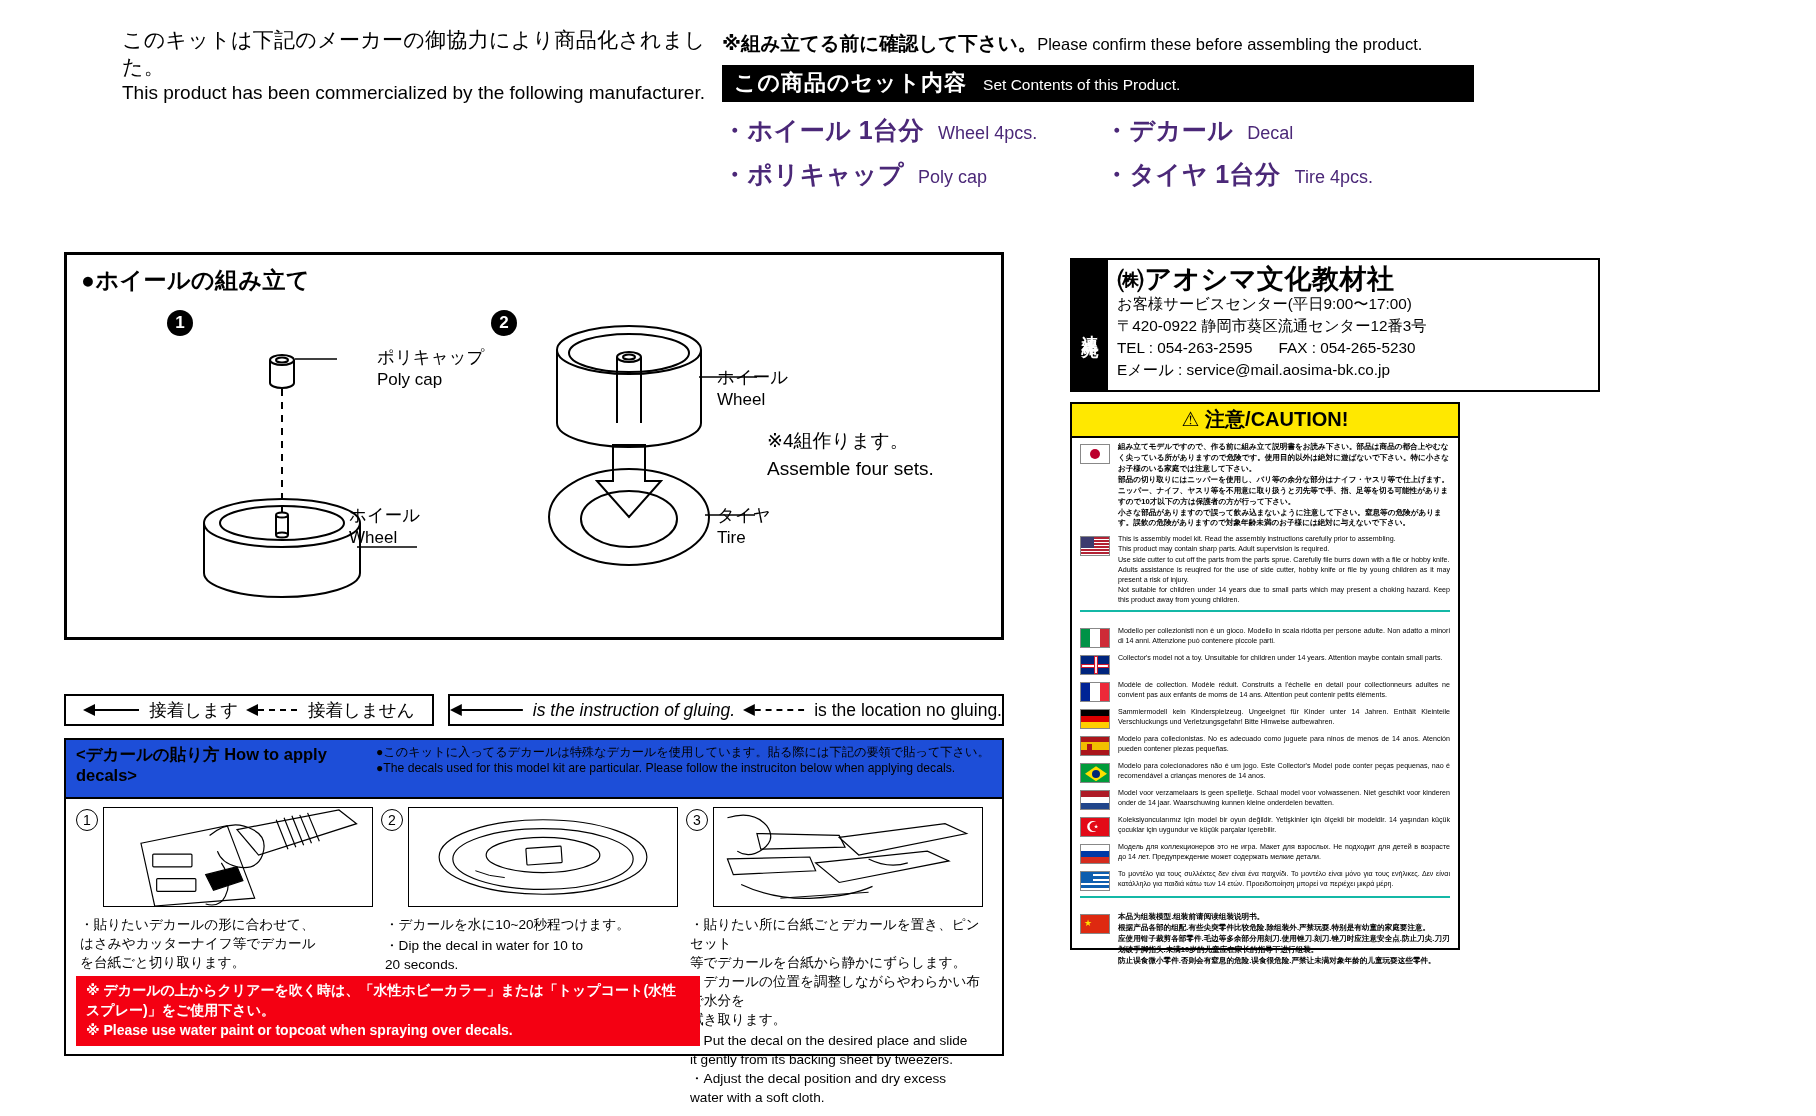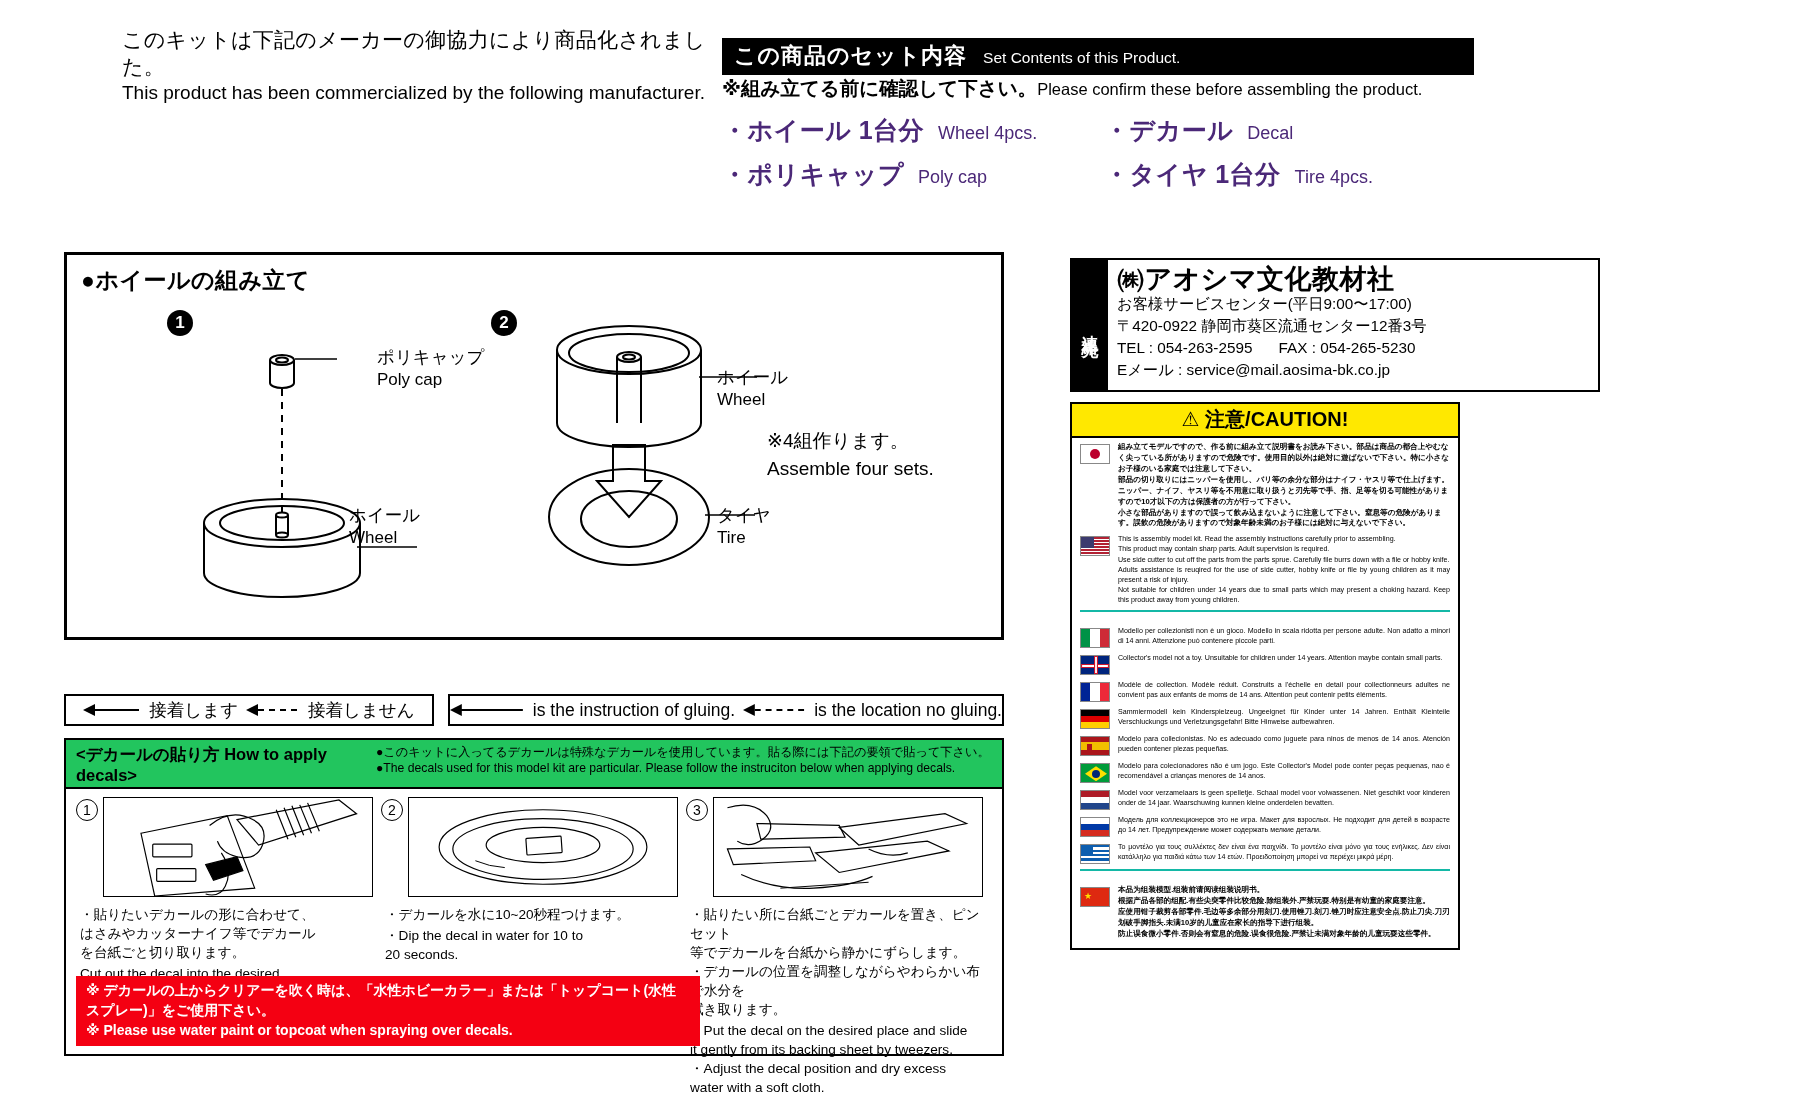--- a/index.html
+++ b/index.html
@@ -45,21 +45,21 @@
   .cap-label .en { font-size:17px; }
 
   
   .legend-box { border:2px solid #000; height:32px; display:flex; align-items:center; justify-content:center; }
   .legend-box .lt { font-size:17.5px; white-space:nowrap; }
   #legend-jp { left:64px; top:694px; width:370px; }
   #legend-en { left:448px; top:694px; width:556px; }
 
   
   #decal-section { left:64px; top:738px; width:940px; height:318px; border:2px solid #000; background:#fff; }
-  #decal-header { background:#22c55e; border-bottom:2px solid #000; padding:4px 8px 2px 10px; display:flex; }
+  #decal-header { background:#1d4ed8; border-bottom:2px solid #000; padding:4px 8px 12px 10px; display:flex; }
   #decal-header .left { width:300px; font-size:16.5px; font-weight:700; }
   #decal-header .right { flex:1; font-size:12.2px; line-height:1.34; }
   #decal-steps { display:flex; padding:8px 6px 0 6px; }
   .dstep { width:305px; padding:0 4px; }
   .dstep-top { display:flex; gap:5px; }
   .dstep-circ {
     width:22px; height:22px; border:1.6px solid #000; border-radius:50%;
     font-size:14px; display:flex; align-items:center; justify-content:center; flex:none; margin-top:2px;
   }
   .dstep-img { flex:1; height:100px; border:1.6px solid #000; position:relative; overflow:hidden; background:#fff; }
@@ -120,26 +120,26 @@
 </style>
 </head>
 <body>
 
 <div class="abs" id="mfr-note">
   <div class="jp">このキットは下記のメーカーの御協力により商品化されました。</div>
   <div class="en">This product has been commercialized by the following manufacturer.</div>
 </div>
 
 <div class="abs" id="setbox">
+  <div id="set-confirm">
+    <span class="jp">※組み立てる前に確認して下さい。</span><span class="en">Please confirm these before assembling the product.</span>
+  </div>
   <div id="set-title-bar">
     <span class="jp">この商品のセット内容</span>
     <span class="en">Set Contents of this Product.</span>
-  </div>
-  <div id="set-confirm">
-    <span class="jp">※組み立てる前に確認して下さい。</span><span class="en">Please confirm these before assembling the product.</span>
   </div>
   <div id="set-items">
     <div class="col">
       <div class="set-row">
         <span class="jp">・ホイール 1台分</span>
         <span class="en">Wheel 4pcs.</span>
       </div>
       <div class="set-row">
         <span class="jp">・ポリキャップ</span>
         <span class="en">Poly cap</span>
@@ -246,21 +246,21 @@
     <path d="M0 7 L12 1 L12 13 Z" fill="#000"></path>
       <path d="M12 7 H52" stroke="#000" stroke-width="2.2" stroke-dasharray="6 5"></path>
   </svg>
   <span class="lt" style="margin-left:8px;">接着しません</span>
 </div>
 <div class="abs legend-box" id="legend-en">
   <svg width="76" height="14" viewBox="0 0 76 14">
     <path d="M0 7 L12 1 L12 13 Z" fill="#000"></path>
       <path d="M11 7 H74" stroke="#000" stroke-width="2.2"></path>
   </svg>
-  <span class="lt" style="margin:0 8px;">is the instruction of gluing.</span>
+  <span class="lt" style="margin:0 8px;font-style:italic;">is the instruction of gluing.</span>
   <svg width="64" height="14" viewBox="0 0 64 14">
     <path d="M0 7 L12 1 L12 13 Z" fill="#000"></path>
       <path d="M12 7 H62" stroke="#000" stroke-width="2.2" stroke-dasharray="6 5"></path>
   </svg>
   <span class="lt" style="margin-left:8px;">is the location no gluing.</span>
 </div>
 
 <div class="abs" id="decal-section">
   <div id="decal-header">
     <div class="left">&lt;デカールの貼り方 How to apply decals&gt;</div>
@@ -413,20 +413,24 @@
   <div class="clang">
     <div class="flag f-br"></div>
     <div class="ctext">Modelo para colecionadores não é um jogo. Este Collector's Model pode conter peças pequenas, nao é recomendável a crianças menores de 14 anos.</div>
   </div>
 
   <div class="clang">
     <div class="flag f-nl"></div>
     <div class="ctext">Model voor verzamelaars is geen spelletje. Schaal model voor volwassenen. Niet geschikt voor kinderen onder de 14 jaar. Waarschuwing kunnen kleine onderdelen bevatten.</div>
   </div>
 
+  <div class="clang">
+    <div class="flag f-tr"></div>
+    <div class="ctext">Koleksiyoncularımız için model bir oyun değildir. Yetişkinler için ölçekli bir modeldir. 14 yaşından küçük çocuklar için uygundur ve küçük parçalar içerebilir.</div>
+  </div>
 
   <div class="clang">
     <div class="flag f-ru"></div>
     <div class="ctext">Модель для коллекционеров это не игра. Макет для взрослых. Не подходит для детей в возрасте до 14 лет. Предупреждение может содержать мелкие детали.</div>
   </div>
 
   <div class="clang">
     <div class="flag f-gr"></div>
     <div class="ctext">Το μοντέλο για τους συλλέκτες δεν είναι ένα παιχνίδι. Το μοντέλο είναι μόνο για τους ενήλικες. Δεν είναι κατάλληλο για παιδιά κάτω των 14 ετών. Προειδοποίηση μπορεί να περιέχει μικρά μέρη.</div>
   </div>

